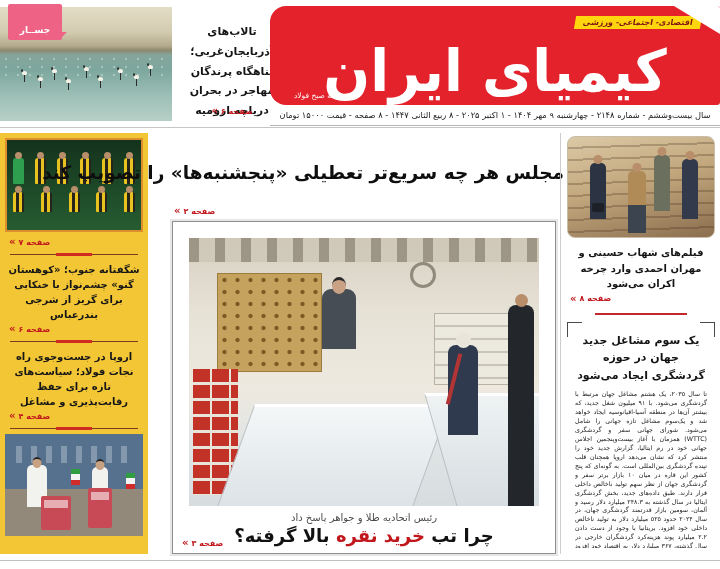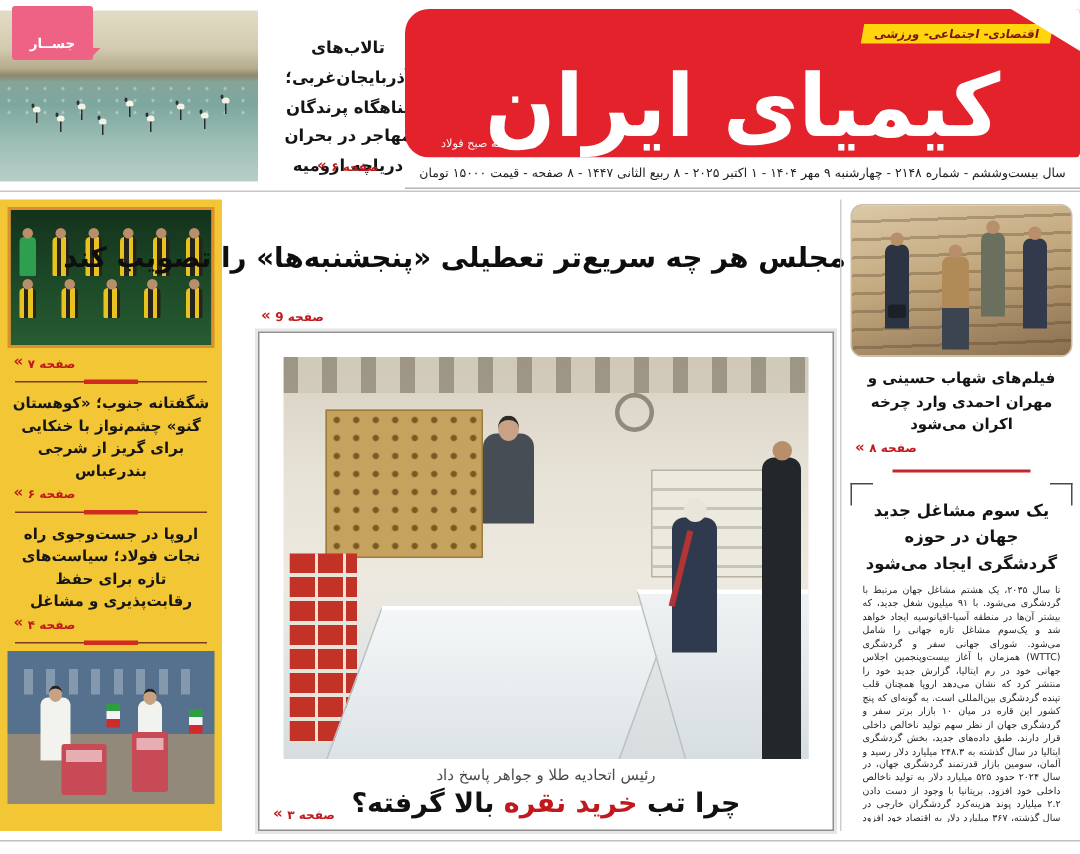--- a/index.html
+++ b/index.html
@@ -209,21 +209,21 @@
       <i class="podium" style="left:60%;bottom:8%;width:24px;height:40px"></i>
       <i class="flagstrip" style="left:48%;top:34%"></i>
       <i class="flagstrip" style="left:88%;top:38%"></i>
     </div>
 
   </div>
 
   <div class="lead-headline">مجلس هر چه سریع‌تر تعطیلی «پنجشنبه‌ها» را تصویب کند</div>
   <div class="pgref lead-ref">
     <span class="chev">«</span>
-    <span dir="rtl">صفحه 9</span>
+    <span dir="rtl">صفحه ۲</span>
   </div>
 
   <div class="cframe">
     <div class="shop-photo">
       <div class="shop-sign"></div>
       <div class="shop-shelf"></div>
       <div class="red-boxes"></div>
       <div class="glass-shelf"></div>
       <div class="counter-a"></div>
       <div class="counter-b"></div>

